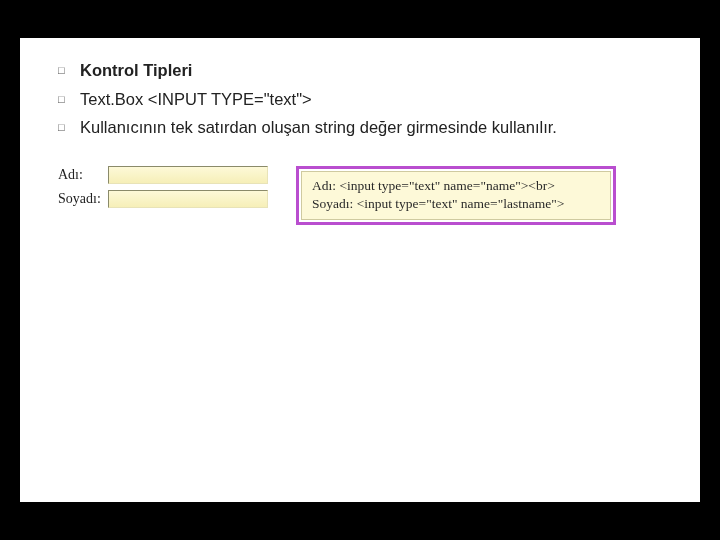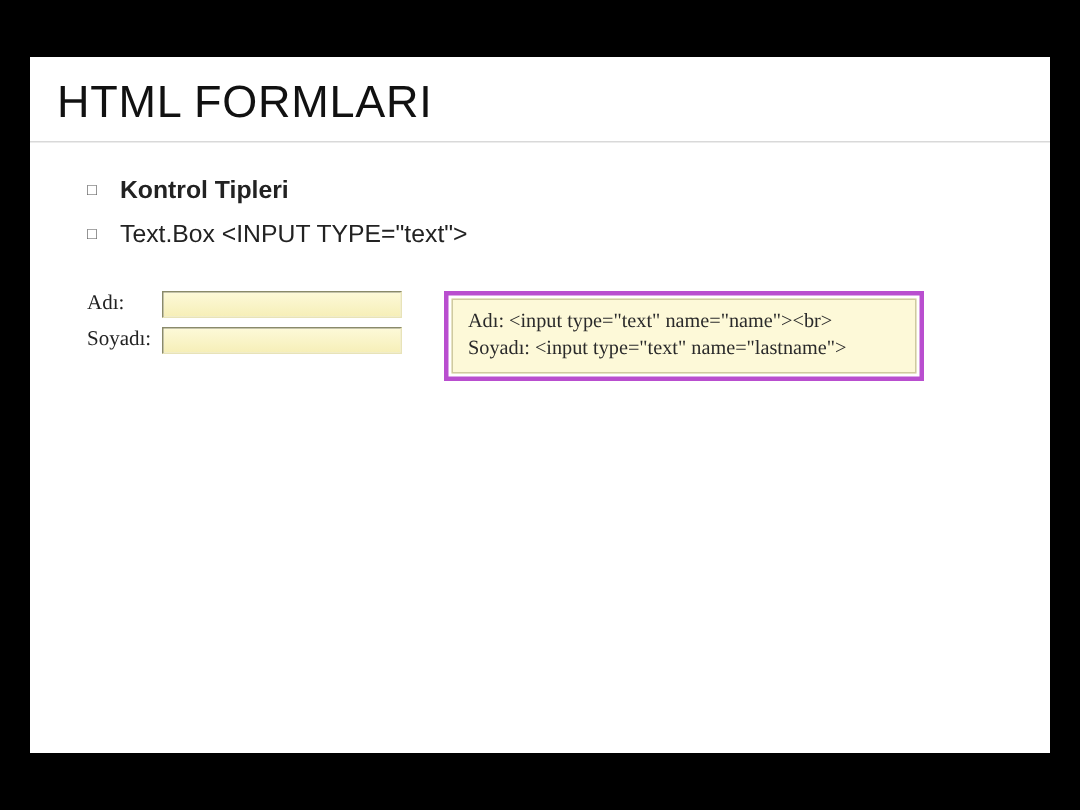--- a/index.html
+++ b/index.html
@@ -96,25 +96,25 @@
     line-height: 1.35;
     width: 310px;
     box-sizing: border-box;
   }
 </style>
 </head>
 <body>
 
 <div class="slide">
 
-  <div class="title">HTML FORMLARI</div>
 
   <div class="bullets">
     <div class="bullet bold">Kontrol Tipleri</div>
     <div class="bullet">Text.Box &lt;INPUT TYPE="text"&gt;</div>
+    <div class="bullet">Kullanıcının tek satırdan oluşan string değer girmesinde kullanılır.</div>
   </div>
 
   <div class="examples-row">
 
     <div class="form-example">
       <div class="row">
         <span class="lbl">Adı:</span>
         <span class="fake-input"></span>
       </div>
       <div class="row">

